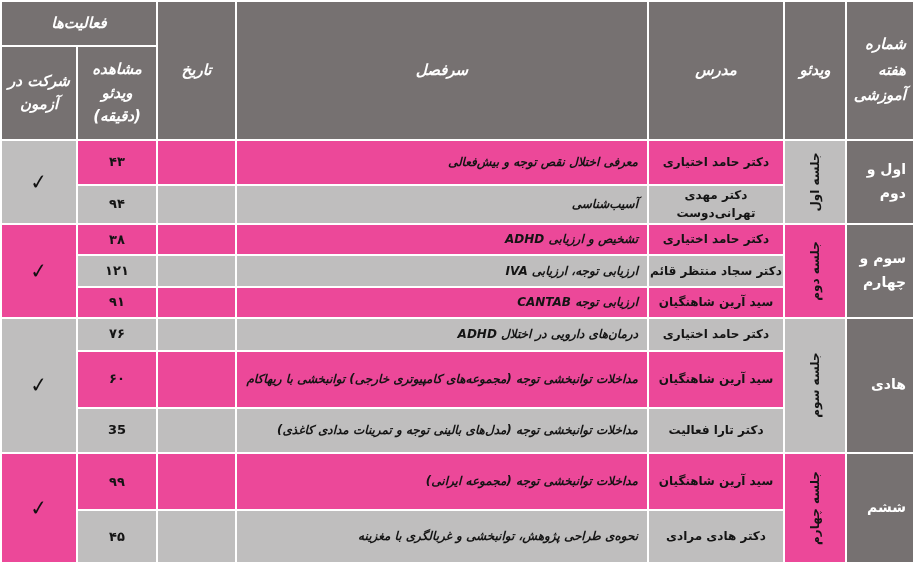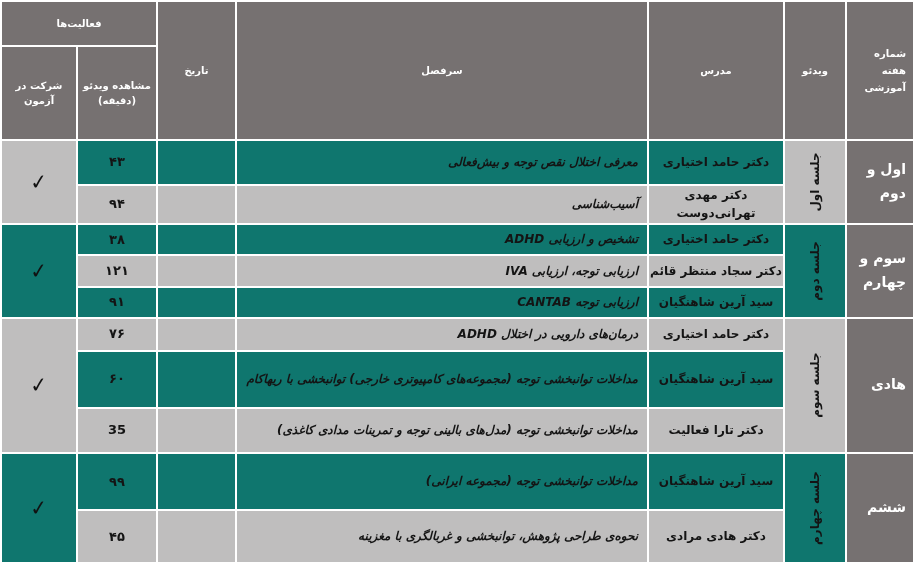--- a/index.html
+++ b/index.html
@@ -29,23 +29,23 @@
     vertical-align: middle;
     font-weight: bold;
     color: #141414;
     font-size: 12px;
     line-height: 1.55;
     overflow: hidden;
   }
   
   .dark   { background: #767171; color: #ffffff; }
   .gray   { background: #bfbebe; }
-  .light  { background: #0f766e; }
+  .light  { background: #ec4899; }
   
-  th { font-size: 10px; font-weight: bold; text-align: center; }
+  th { font-size: 15px; font-weight: bold; text-align: center; font-style: italic; }
   th.week-head { text-align: right; padding: 0 7px; line-height: 1.7; }
   th.activities-head { border-bottom: 0; }
   
   .week-cell { text-align: right; padding: 16px 7px; font-size: 14px; line-height: 1.7; color:#ffffff; }
   .instructor-cell { text-align: center; font-size: 12px; }
   .topic-cell { text-align: right; padding: 0 9px; font-size: 12px; font-style: italic; }
   .date-cell { }
   .video-cell { text-align: center; font-size: 13px; }
   .exam-cell { text-align: center; }
   .check { font-size: 21px; color: #111111; display:inline-block; transform: rotate(-6deg); }

